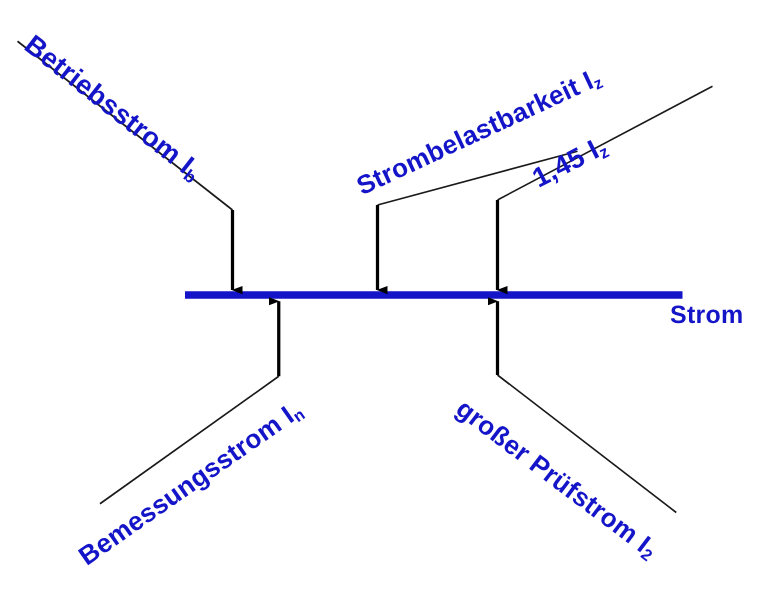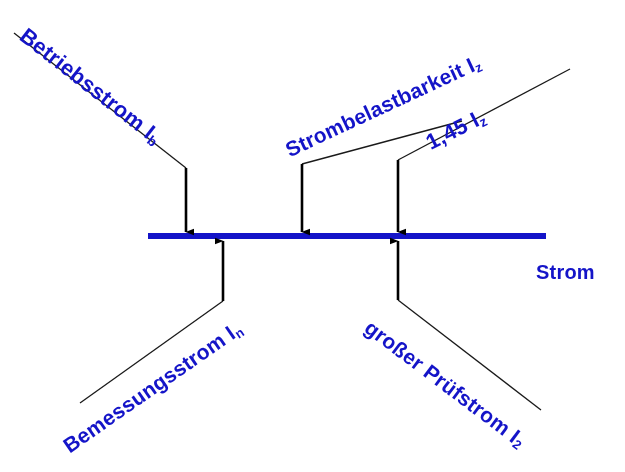--- a/index.html
+++ b/index.html
@@ -64,21 +64,21 @@
     transform: rotate(-35deg);
   }
   #label-grosser-pruefstrom {
     left: 367px;
     top: 314px;
     font-size: 21px;
     transform: rotate(37deg);
   }
   #label-strom {
     left: 536px;
-    top: 262px;
+    top: 242px;
     font-size: 20px;
   }
 </style>
 </head>
 <body>
 
 <div id="diagram-root">
 
   <svg id="diagram-svg" viewBox="0 0 625 472" xmlns="http://www.w3.org/2000/svg">
 

